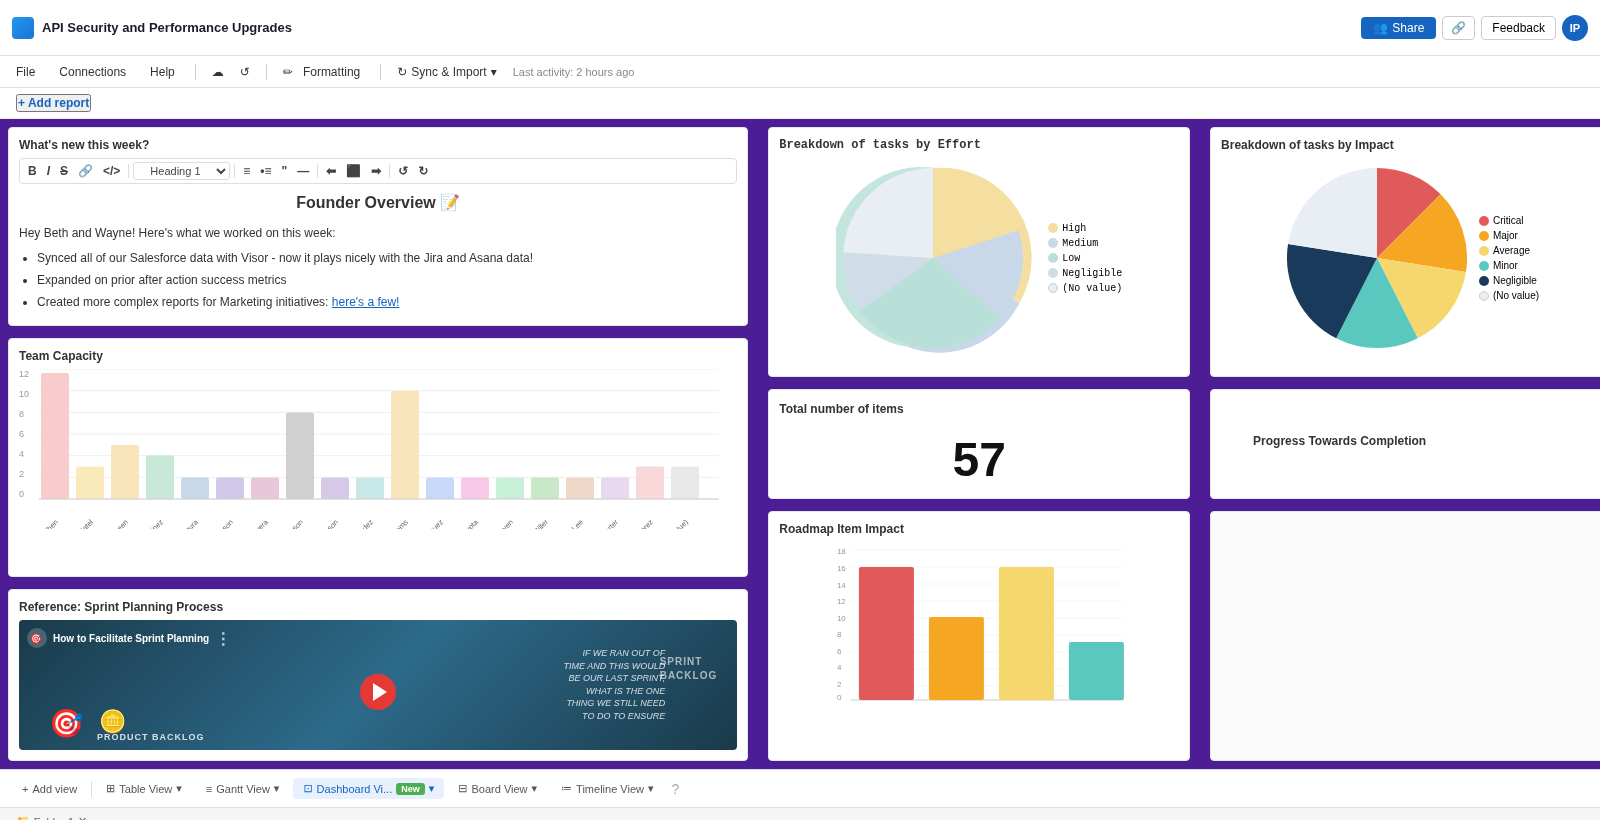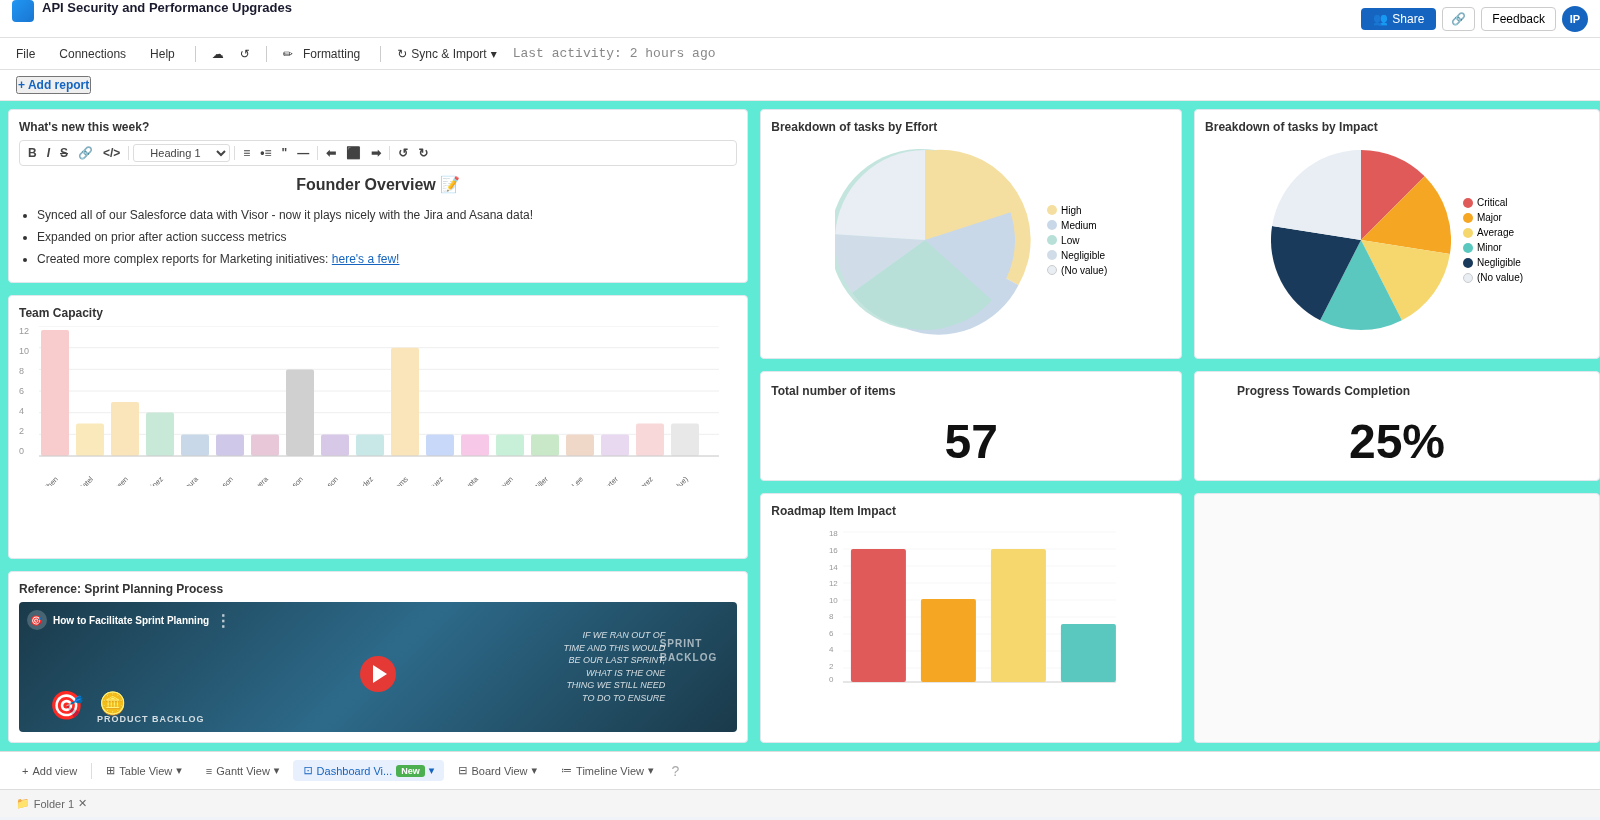--- a/index.html
+++ b/index.html
@@ -1,44 +1,44 @@
 <!DOCTYPE html>
 <html><head>
   <meta charset="utf-8">
   <style>
     * { box-sizing: border-box; margin: 0; padding: 0; }
     body { font-family: -apple-system, BlinkMacSystemFont, 'Segoe UI', sans-serif; font-size: 13px; background: #f0f4f8; overflow: hidden; }
 
     
-    #topbar { display: flex; background: #fff; border-bottom: 1px solid #e0e0e0; padding: 0 12px; height: 38px; gap: 8px; }
+    #topbar { display: flex; align-items: center; background: #fff; border-bottom: 1px solid #e0e0e0; padding: 0 12px; height: 56px; gap: 8px; }
     #topbar .app-icon { width: 22px; height: 22px; background: linear-gradient(135deg, #2196F3, #1976D2); border-radius: 4px; flex-shrink: 0; }
     #topbar .app-title { font-size: 13px; font-weight: 600; color: #1a1a2e; flex: 1; }
     #topbar .top-actions { display: flex; align-items: center; gap: 6px; margin-left: auto; }
     #topbar .share-btn { background: #1565C0; color: #fff; border: none; border-radius: 4px; padding: 4px 12px; font-size: 12px; cursor: pointer; display: flex; align-items: center; gap: 4px; }
     #topbar .link-btn { background: #fff; border: 1px solid #ccc; border-radius: 4px; padding: 4px 8px; font-size: 12px; cursor: pointer; }
     #topbar .feedback-btn { background: #fff; border: 1px solid #ccc; border-radius: 4px; padding: 4px 10px; font-size: 12px; cursor: pointer; }
     #topbar .avatar { width: 26px; height: 26px; background: #1565C0; color: #fff; border-radius: 50%; display: flex; align-items: center; justify-content: center; font-size: 11px; font-weight: 700; }
 
     
     #menubar { display: flex; align-items: center; background: #fff; border-bottom: 1px solid #e0e0e0; padding: 0 12px; height: 32px; gap: 16px; font-size: 12px; color: #333; }
     #menubar .menu-item { cursor: pointer; padding: 4px 4px; }
     #menubar .divider { width: 1px; height: 16px; background: #ccc; }
     #menubar .toolbar-group { display: flex; align-items: center; gap: 6px; }
     #menubar .sync-btn { display: flex; align-items: center; gap: 4px; cursor: pointer; }
-    #menubar .activity { color: #888; font-size: 13px; font-family: Liberation Mono, monospace; }
+    #menubar .activity { color: #888; font-size: 11px; }
 
     
     #add-report-bar { background: #fff; border-bottom: 1px solid #e8e8e8; padding: 6px 16px; display: flex; align-items: center; }
     #add-report-bar .add-report-btn { color: #1565C0; font-size: 12px; font-weight: 700; cursor: pointer; display: flex; align-items: center; gap: 4px; }
 
     .panel { background: #fff; border: 1px solid #e0e8ee; margin: 4px; border-radius: 4px; padding: 10px; overflow: hidden; }
     .panel-title { font-size: 12px; font-weight: 600; color: #333; margin-bottom: 6px; }
 
     
-    #content-area { display: grid; grid-template-columns: 47% 27% 26%; height: calc(820px - 38px - 32px - 34px - 38px - 28px); overflow: hidden; gap: 4px; padding: 4px; background: #5eead4; }
+    #content-area { display: grid; grid-template-columns: 47% 27% 26%; height: calc(820px - 38px - 32px - 34px - 38px - 28px); overflow: hidden; gap: 12px; padding: 4px; background: #4c1d95; }
     .col { display: flex; flex-direction: column; gap: 4px; overflow: hidden; }
 
     
     .editor-toolbar { display: flex; align-items: center; gap: 2px; border: 1px solid #ddd; border-radius: 4px; padding: 3px 4px; margin-bottom: 6px; flex-wrap: wrap; }
     .editor-toolbar button { background: none; border: none; cursor: pointer; padding: 2px 4px; font-size: 12px; font-weight: bold; color: #444; border-radius: 2px; }
     .editor-toolbar .separator { width: 1px; height: 14px; background: #ddd; margin: 0 2px; }
     .heading-select { border: 1px solid #ddd; border-radius: 3px; padding: 1px 12px; font-size: 11px; color: #444; background: #fff; }
 
     
     .rich-content { font-size: 12px; color: #333; line-height: 1.6; }
@@ -143,20 +143,21 @@
         <div class="separator"></div>
         <button>⬅</button>
         <button>⬛</button>
         <button>➡</button>
         <div class="separator"></div>
         <button>↺</button>
         <button>↻</button>
       </div>
       <div class="rich-content">
         <h2>Founder Overview 📝</h2>
+        <p class="greeting">Hey Beth and Wayne! Here's what we worked on this week:</p>
         <ul>
           <li>Synced all of our Salesforce data with Visor - now it plays nicely with the Jira and Asana data!</li>
           <li>Expanded on prior after action success metrics</li>
           <li>Created more complex reports for Marketing initiatives: <a href="#">here's a few!</a></li>
         </ul>
       </div>
     </div>
 
     <div class="panel" style="flex: 1; min-height: 0;">
       <div class="panel-title">Team Capacity</div>
@@ -263,21 +264,21 @@
         <div style="position:absolute; bottom: 10px; left: 30px; font-size: 28px;">🎯</div>
         <div style="position:absolute; bottom: 15px; left: 80px; font-size: 22px;">🪙</div>
 
         <div style="position:absolute; bottom: 8px; left: 30px; color: rgba(255,255,255,0.8); font-size: 9px; font-weight: 700; text-transform: uppercase; letter-spacing: 1px; margin-top: 40px; margin-left: 48px;">Product Backlog</div>
       </div>
     </div>
   </div>
 
   <div class="col">
 
-    <div class="panel" style="flex: 1;">
+    <div class="panel" style="flex: 1; font-family: Liberation Mono, monospace;">
       <div class="panel-title">Breakdown of tasks by Effort</div>
       <div class="pie-container">
         <svg width="200" height="200" viewBox="0 0 200 200">
 
           <path d="M100,100 L100,10 A90,90 0 0,1 183.5,145 Z" fill="#F5DFA0"></path>
 
           <path d="M100,100 L183.5,145 A90,90 0 0,1 71.7,189.1 Z" fill="#C8D8E8"></path>
 
           <path d="M100,100 L71.7,189.1 A90,90 0 0,1 100,10 Z" fill="#B8E0D8" opacity="0.85"></path>
 
@@ -409,21 +410,20 @@
           <div class="legend-item">
             <div class="legend-dot" style="background:#E8EEF4; border:1px solid #ccc"></div>
             <span>(No value)</span>
           </div>
         </div>
       </div>
     </div>
 
     <div class="panel" style="flex: 0 0 110px; display:flex; flex-direction:column; justify-content:center; align-items:center;">
       <div class="panel-title" style="align-self:flex-start;padding-left:32px;">Progress Towards Completion</div>
-      <div class="kpi-value">25%</div>
     </div>
 
     <div class="panel" style="flex: 1; background: #fafafa;">
     </div>
   </div>
 
 </div>
 
 <div id="bottom-bar">
   <div class="view-tab">

